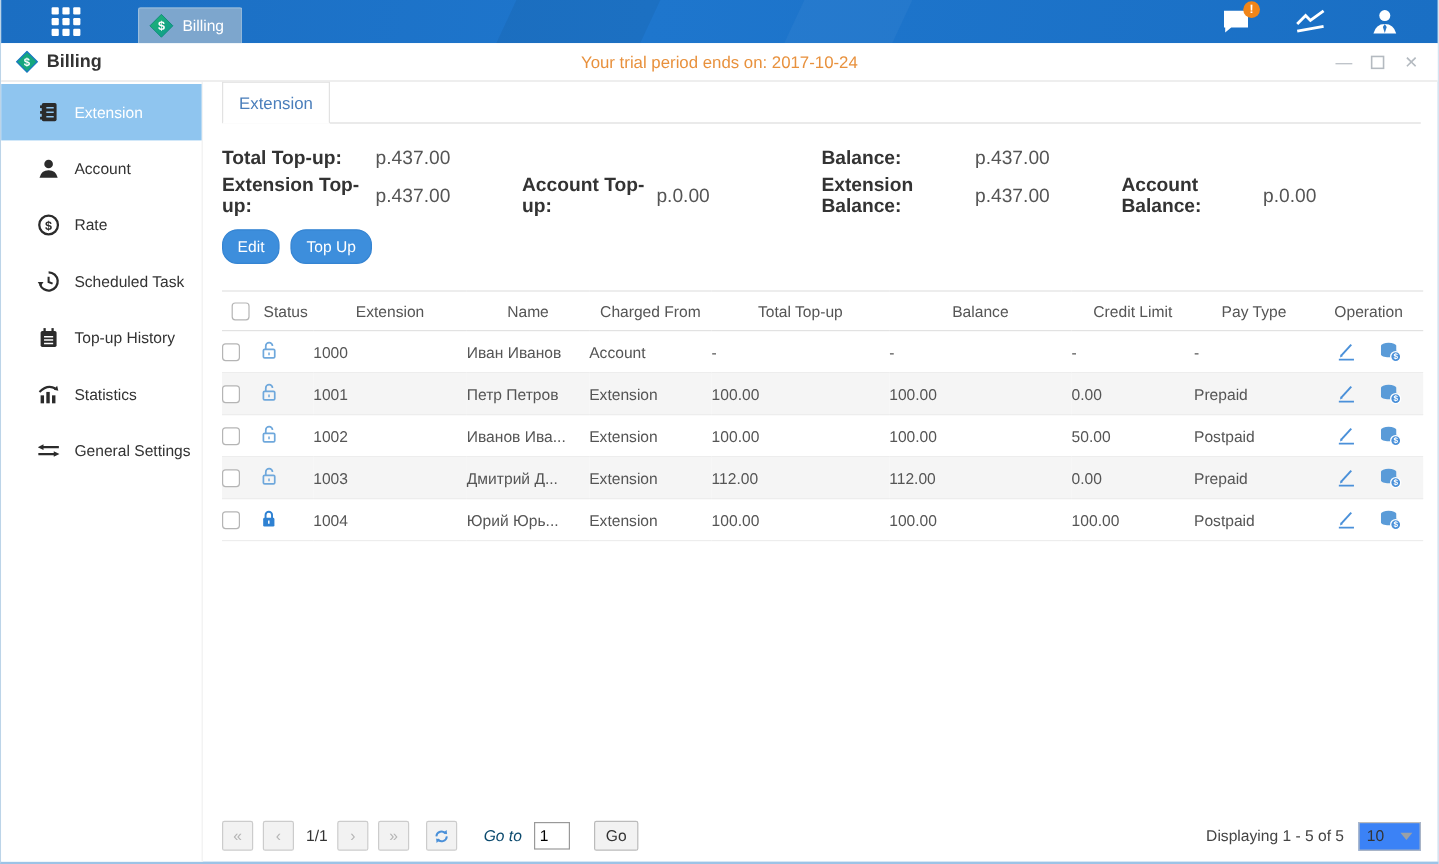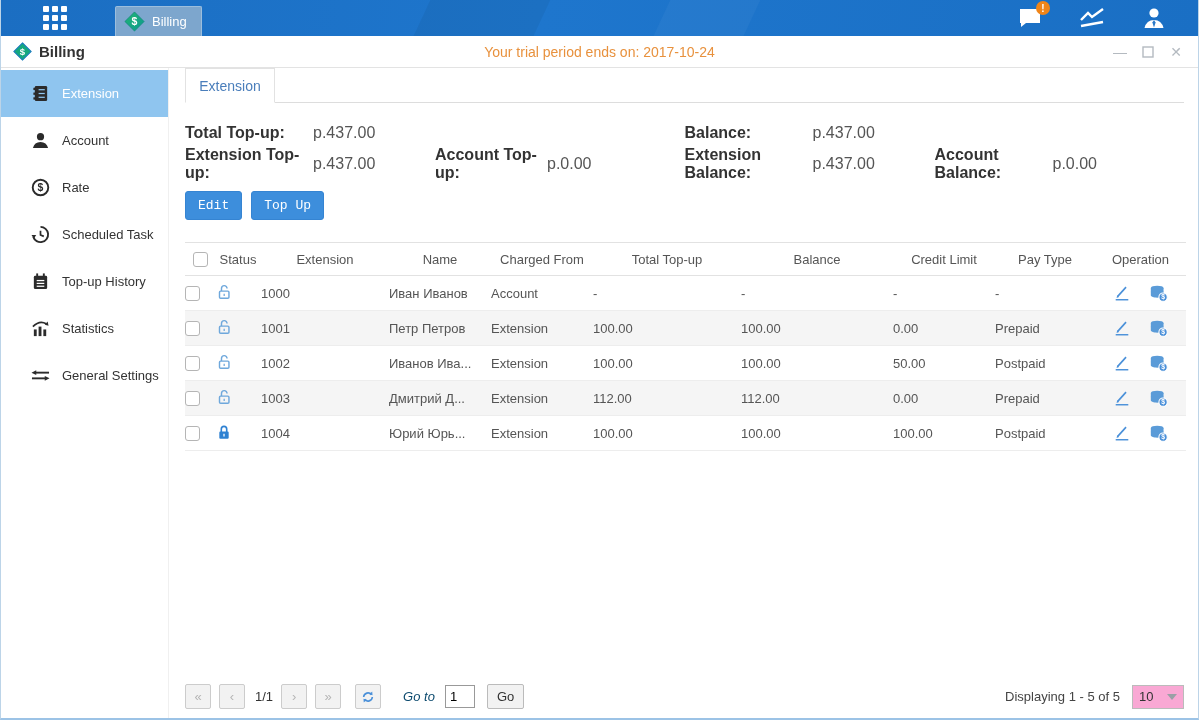--- a/index.html
+++ b/index.html
@@ -57,22 +57,22 @@
   .sum-row { height:31px; display:flex; align-items:center; }
   .sum-row b { color:#333; }
   .sum-row .val { color:#555; }
   .w128 { width:128px; flex:0 0 128px; }
   .w122 { width:122px; flex:0 0 122px; }
   .w118 { width:118px; flex:0 0 118px; }
   .w112 { width:112px; flex:0 0 112px; }
 
   
   .btn-row { display:flex; gap:9px; margin-top:12px; }
-  .btn { background:#3d8edc; color:#fff; border:1px solid #3584d2; border-radius:3px; font-size:13px;
-         padding:6px 12px; cursor:pointer; font-family:Liberation Mono, monospace; }
+  .btn { background:#3d8edc; color:#fff; border:1px solid #3584d2; border-radius:13px; font-size:13px;
+         padding:6px 12px; cursor:pointer; font-family:Liberation Sans, sans-serif; }
 
   
   table { border-collapse:collapse; table-layout:fixed; width:1001px; margin-top:22px; font-size:13px; }
   th { font-weight:normal; color:#555; border-top:1px solid #e2e2e2; border-bottom:1px solid #e2e2e2;
        height:33px; text-align:center; }
   td { height:35px; text-align:left; color:#555; border-bottom:1px solid #ededed; }
   tbody tr:nth-child(even) { background:#f5f5f5; }
   .checkbox { display:inline-block; width:15px; height:15px; border:1px solid #b5b5b5; border-radius:3px;
               background:#fff; cursor:pointer; vertical-align:middle; }
   .lock .lock-closed { display:none; }
@@ -82,24 +82,24 @@
 
   
   .pagination { margin-top:auto; display:flex; align-items:center; padding:6px 0 9px 0; font-size:13px; color:#444; }
   .pg-btn { width:26px; height:25px; background:#f2f2f2; border:1px solid #ccc; border-radius:2px;
             display:flex; align-items:center; justify-content:center; color:#b5b5b5; font-size:13px;
             cursor:pointer; margin-right:8px; }
   .pg-label { margin:0 8px 0 2px; color:#333; }
   .goto-label { margin:0 10px 0 14px; color:#0c4a6e;font-style:italic; }
   .goto-input { width:30px; height:23px; border:1px solid #999; font-size:13px; padding:0 4px;
                 font-family:"Liberation Sans", sans-serif; }
-  .go-btn { margin-left:12px; height:25px; padding:0 9px; background:#f2f2f2; border:1px solid #bbb;
+  .go-btn { margin-left:20px; height:25px; padding:0 9px; background:#f2f2f2; border:1px solid #bbb;
             border-radius:2px; font-size:13px; color:#333; cursor:pointer; font-family:"Liberation Sans", sans-serif; }
   .pg-right { margin-left:auto; display:flex; align-items:center; gap:12px; }
-  .page-size { width:52px; height:24px; border:1px solid #bbb; background:#f9a8d4; display:flex; align-items:center;
+  .page-size { width:52px; height:24px; border:1px solid #bbb; background:#3b82f6; display:flex; align-items:center;
                padding:0 6px; justify-content:space-between; cursor:pointer; color:#333; }
   .caret { width:0; height:0; border-left:5px solid transparent; border-right:5px solid transparent;
            border-top:6px solid #9aa0a6; }
 </style>
 </head>
 <body>
 
 <div class="app">
 
   <div class="topbar">

